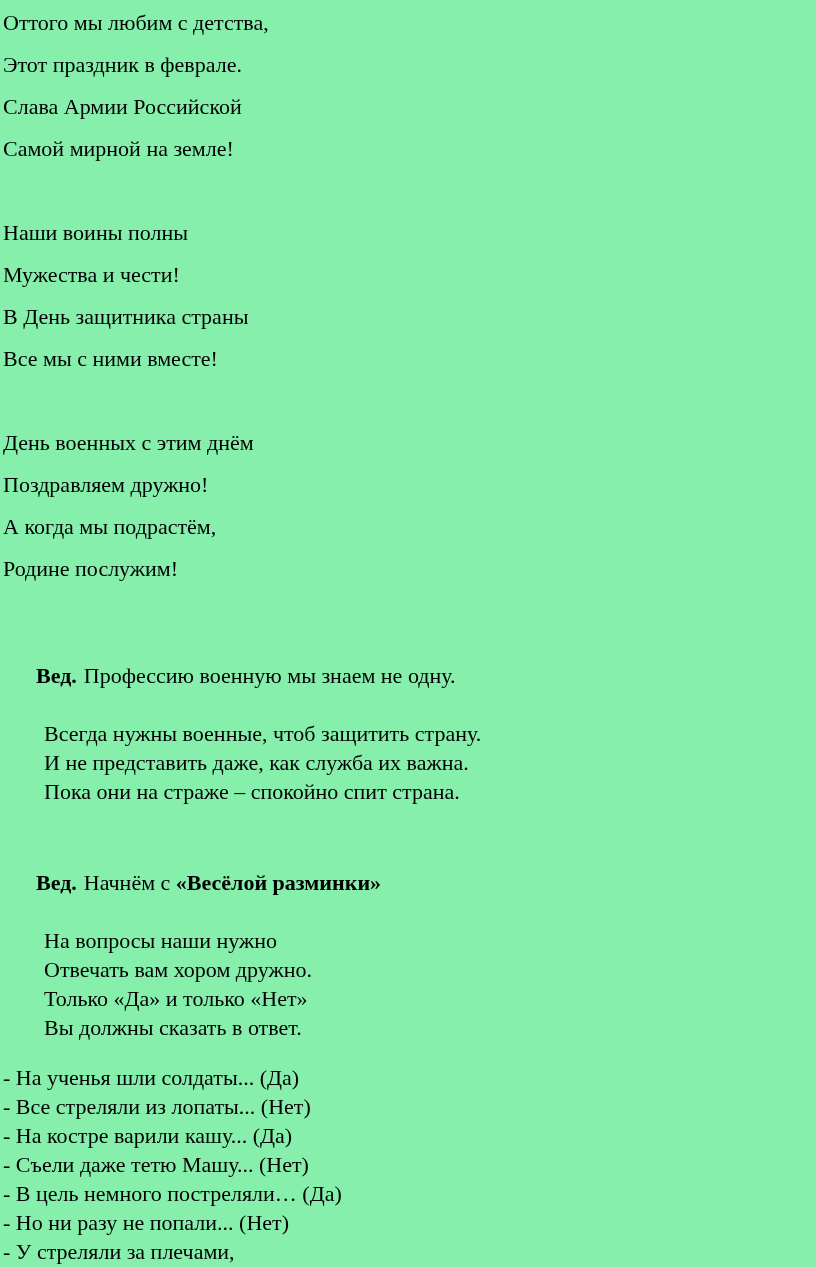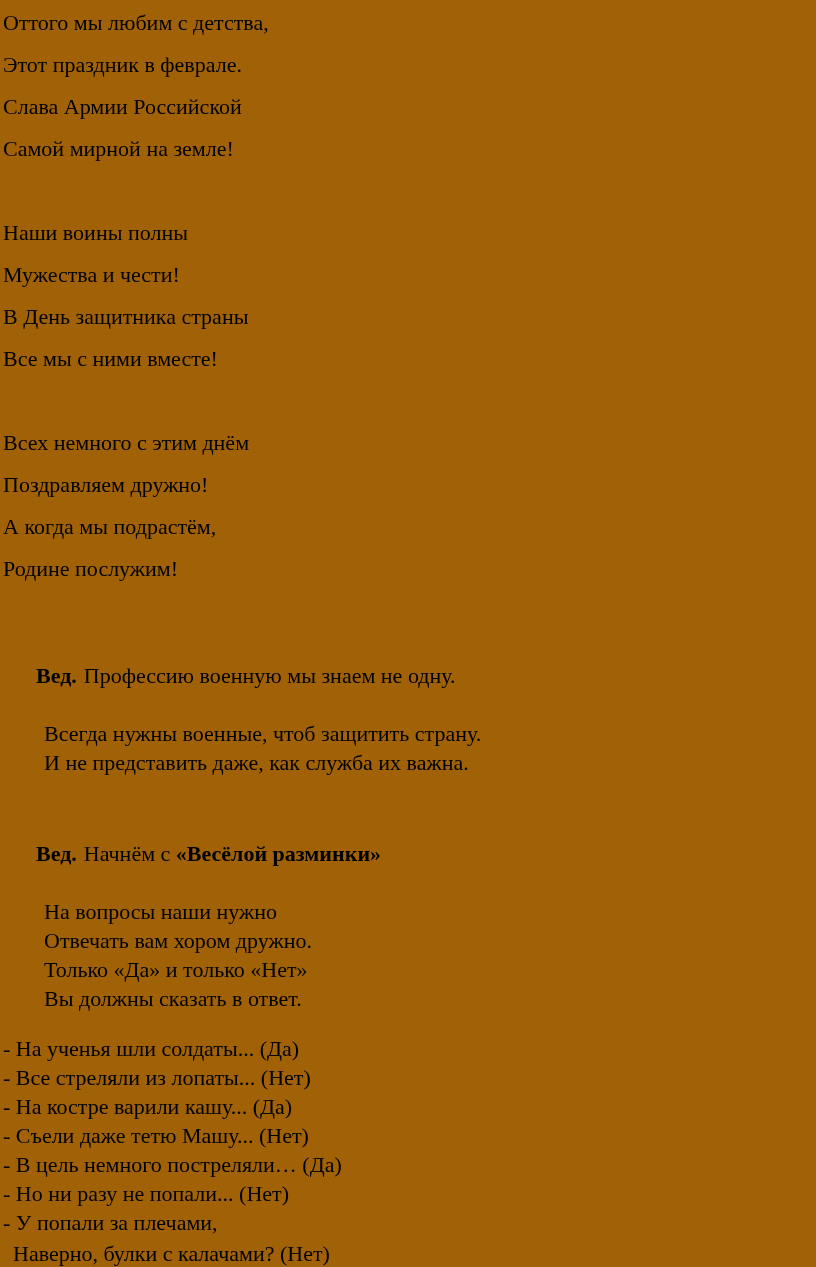--- a/index.html
+++ b/index.html
@@ -5,21 +5,21 @@
   html, body {
     margin: 0;
     padding: 0;
     background: #ffffff;
   }
   .page {
     position: relative;
     width: 816px;
     height: 1267px;
     overflow: hidden;
-    background: #a16207;
+    background: #86efac;
     color: #000000;
     font-family: "Liberation Serif", "DejaVu Serif", serif;
     font-size: 22px;
     padding: 2px 0 0 3px;
     box-sizing: border-box;
   }
   .poem { margin: 0 0 42px 0; }
   .poem-line { line-height: 42px; white-space: pre; }
   .host-block { margin: 0; }
   .host-line { line-height: 29px; white-space: pre; }
@@ -45,49 +45,50 @@
   </div>
 
   <div class="poem">
     <div class="poem-line">Наши воины полны</div>
     <div class="poem-line">Мужества и чести!</div>
     <div class="poem-line">В День защитника страны</div>
     <div class="poem-line">Все мы с ними вместе!</div>
   </div>
 
   <div class="poem">
-    <div class="poem-line">Всех немного с этим днём</div>
+    <div class="poem-line">День военных с этим днём</div>
     <div class="poem-line">Поздравляем дружно!</div>
     <div class="poem-line">А когда мы подрастём,</div>
     <div class="poem-line">Родине послужим!</div>
   </div>
 
   <div class="host-block">
     <div class="host-line">
       <span class="host-label">Вед.</span><span>Профессию военную мы знаем не одну.</span>
     </div>
     <div class="host-line host-cont">Всегда нужны военные, чтоб защитить страну.</div>
     <div class="host-line host-cont">И не представить даже, как служба их важна.</div>
+    <div class="host-line host-cont">Пока они на страже – спокойно спит страна.</div>
   </div>
 
   <div class="host-block host-2">
     <div class="host-line">
       <span class="host-label">Вед.</span><span>Начнём с </span><span class="bold">«Весёлой разминки»</span>
     </div>
     <div class="host-line host-cont">На вопросы наши нужно</div>
     <div class="host-line host-cont">Отвечать вам хором дружно.</div>
     <div class="host-line host-cont">Только «Да» и только «Нет»</div>
     <div class="host-line host-cont">Вы должны сказать в ответ.</div>
   </div>
 
   <div class="quiz">
     <div class="quiz-line">- На ученья шли солдаты... (Да)</div>
     <div class="quiz-line">- Все стреляли из лопаты... (Нет)</div>
     <div class="quiz-line">- На костре варили кашу... (Да)</div>
     <div class="quiz-line">- Съели даже тетю Машу... (Нет)</div>
     <div class="quiz-line">- В цель немного постреляли… (Да)</div>
     <div class="quiz-line">- Но ни разу не попали... (Нет)</div>
-    <div class="quiz-line">- У попали за плечами,</div>
+    <div class="quiz-line">- У стреляли за плечами,</div>
     <div class="quiz-line sp indent">Наверно, булки с калачами? (Нет)</div>
 
   </div>
 
 </div>
 
 </body></html>

